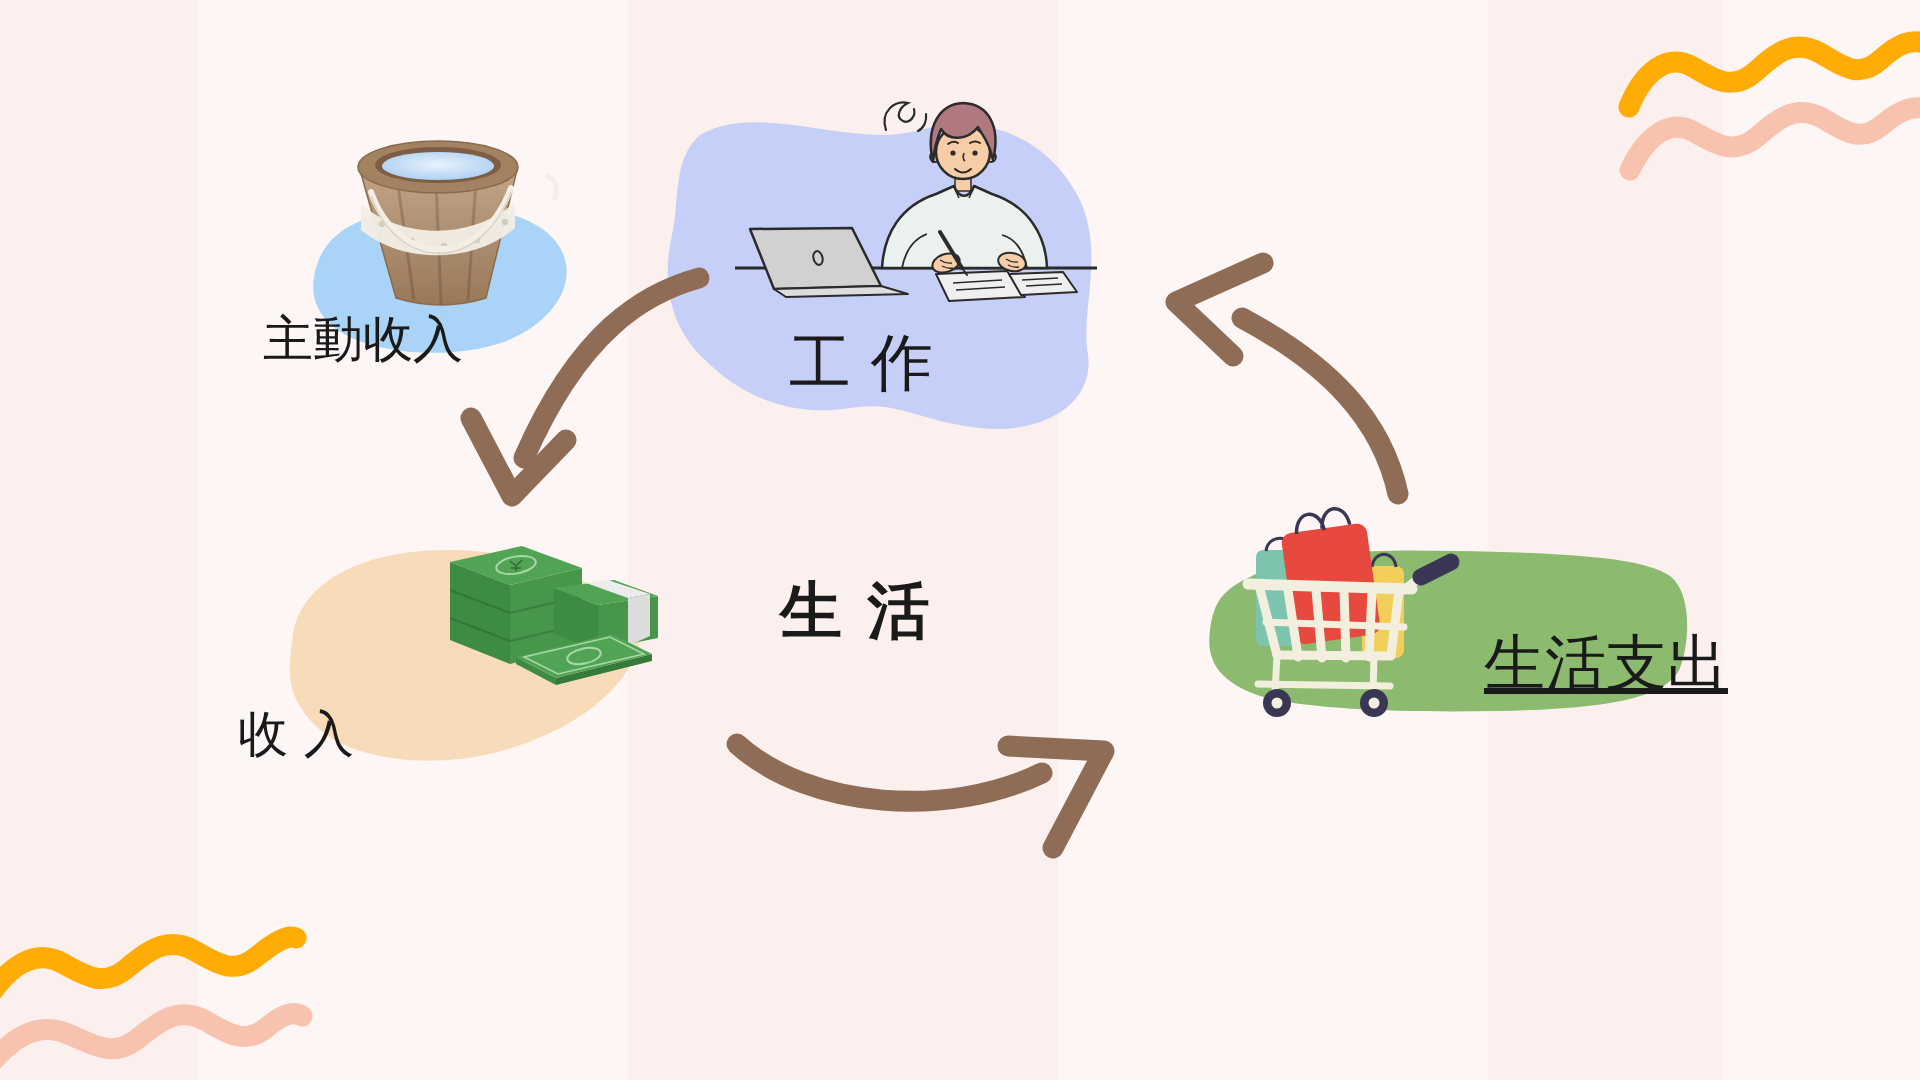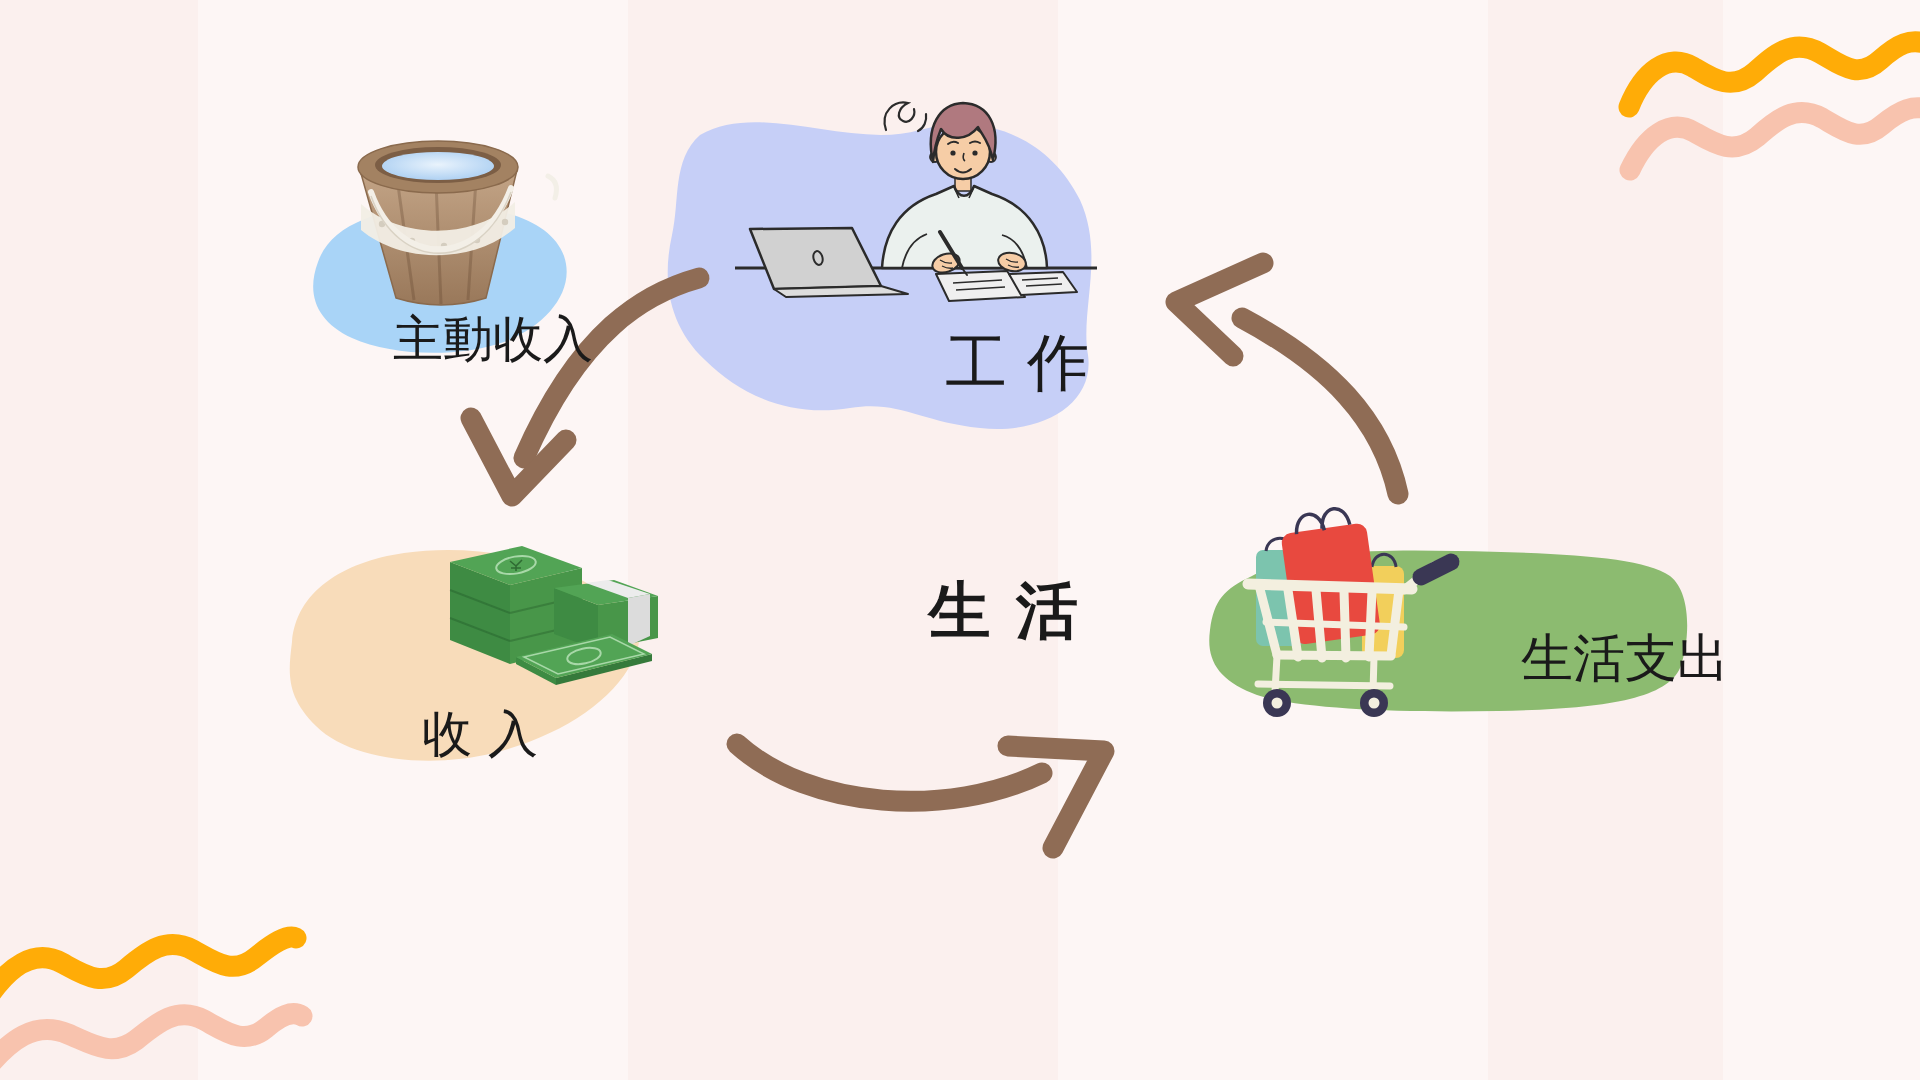--- a/index.html
+++ b/index.html
@@ -11,29 +11,29 @@
     font-family:"DejaVu Sans",sans-serif;
   }
   .bg-band{position:absolute;top:0;height:1080px;background:var(--bg-band,rgba(255,255,255,.42));}
   .band-a{left:198px;width:430px;}
   .band-b{left:1058px;width:430px;}
   .band-c{left:1723px;width:197px;}
   svg.layer{position:absolute;left:0;top:0;width:1920px;height:1080px;pointer-events:none;}
   .node-label{
     position:absolute;
     color:var(--ink,#1a1a1a);
-    text-align:right;
+    text-align:left;
     line-height:1;
     white-space:nowrap;
     font-weight:500;
   }
   .label-active-income{left:263px;top:314px;width:330px;font-size:50px;}
   .label-work{left:789px;top:332px;width:300px;font-size:62px;}
   .label-income{left:238px;top:673px;width:300px;font-size:50px;margin-top:36px;}
-  .label-expenses{left:1429px;top:632px;width:300px;font-size:52px;}
+  .label-expenses{left:1484px;top:632px;width:300px;font-size:61px;text-decoration:underline;}
   .label-life{left:780px;top:540px;width:300px;font-size:62px;font-weight:700;letter-spacing:2px;margin-top:40px;}
 </style>
 </head>
 <body>
 
 <div class="canvas">
 
   <div>
     <div class="bg-band band-a"></div>
     <div class="bg-band band-b"></div>

